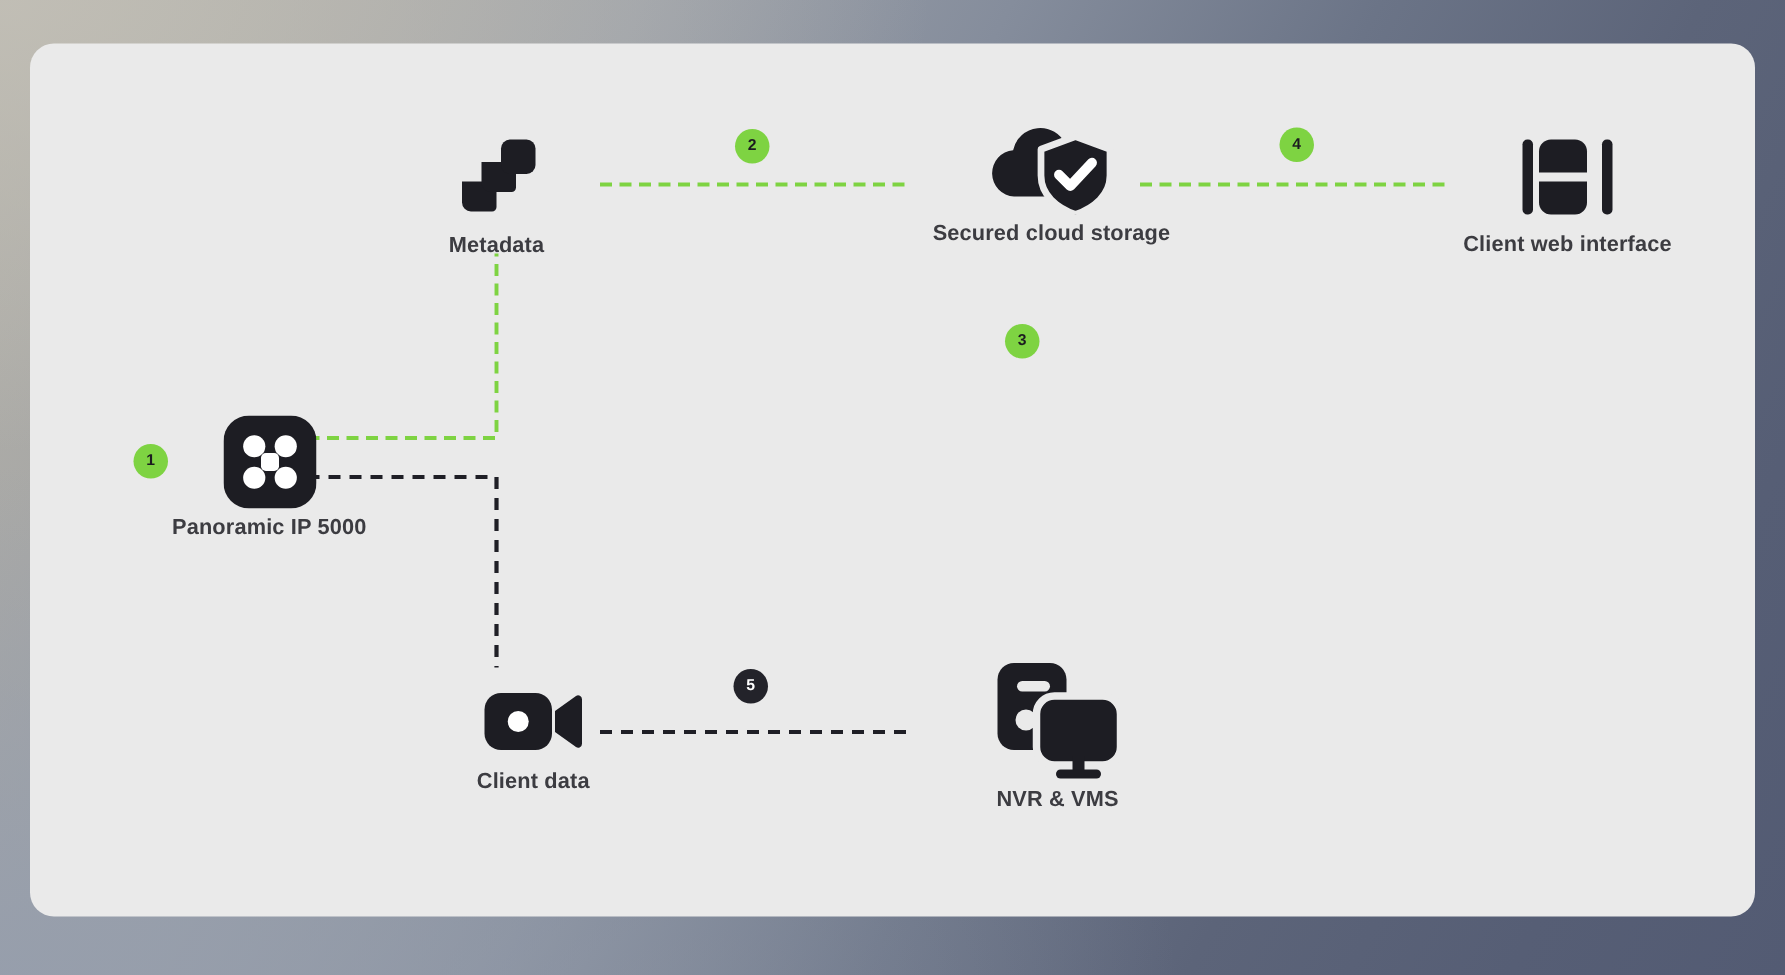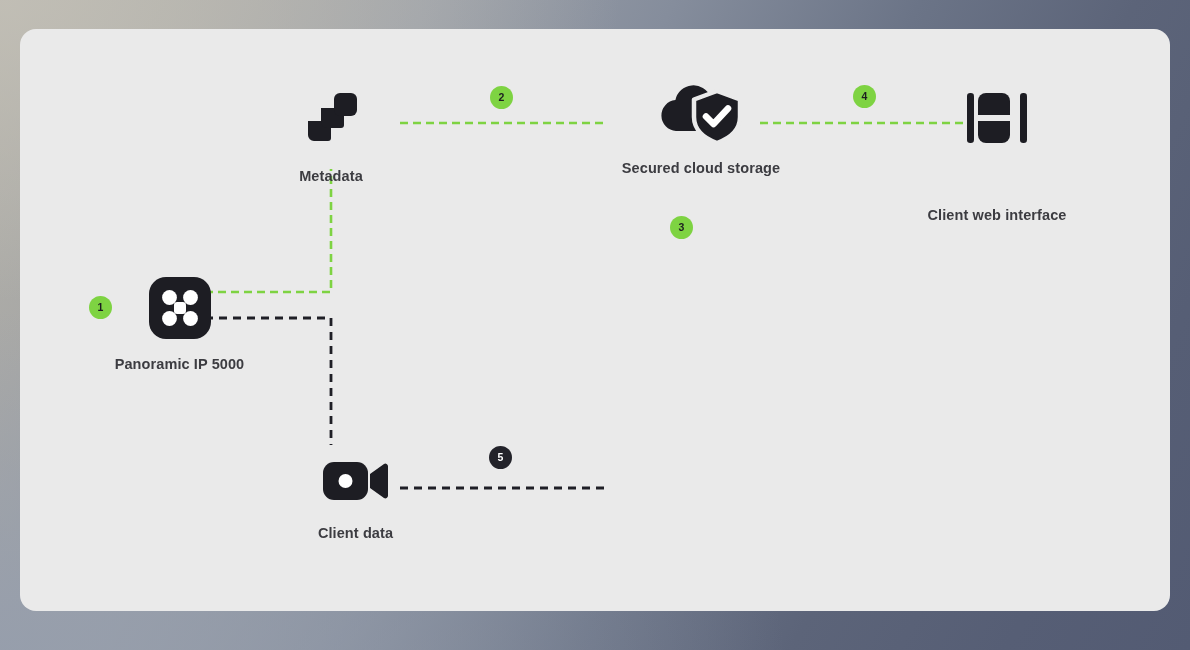--- a/index.html
+++ b/index.html
@@ -50,21 +50,20 @@
     position: absolute;
     display: flex;
     flex-direction: column;
     align-items: center;
   }
   .icon-wrap {
     position: relative;
     display: block;
   }
   .node-label {
-    margin-top: 13px;
     font-size: 14.5px;
     font-weight: 700;
     color: #3c3c41;
     letter-spacing: 0.1px;
     white-space: nowrap;
     text-align: right;
   }
   .badge {
     position: absolute;
     width: 23px;
@@ -158,21 +157,21 @@
     </div>
 
     <div class="badge badge-green" style="left:650px; top:187px;">
       <span>3</span>
     </div>
 
     <div class="badge badge-green" style="left:833px; top:56px;">
       <span>4</span>
     </div>
 
-    <div class="node" style="left:892px; top:57px; width:170px;gap:40px;">
+    <div class="node" style="left:940px; top:57px; width:170px;">
       <span class="icon-wrap">
         <svg width="64" height="64" viewBox="0 0 64 64">
           <rect x="2" y="7" width="7" height="50" rx="3.2" fill="#1d1d23"></rect>
           <rect x="55" y="7" width="7" height="50" rx="3.2" fill="#1d1d23"></rect>
           <path d="M21 7 h16 a8 8 0 0 1 8 8 v14 h-32 V15 a8 8 0 0 1 8 -8 z" fill="#1d1d23"></path>
           <path d="M13 35 h32 v14 a8 8 0 0 1 -8 8 h-16 a8 8 0 0 1 -8 -8 z" fill="#1d1d23"></path>
         </svg>
       </span>
       <div class="node-label">Client web interface</div>
     </div>
@@ -185,15 +184,28 @@
           <circle cx="23.5" cy="27" r="7" fill="#ffffff"></circle>
         </svg>
       </span>
       <div class="node-label">Client data</div>
     </div>
 
     <div class="badge badge-dark" style="left:469px; top:417px;">
       <span>5</span>
     </div>
 
+    <div class="node" style="left:605px; top:409px; width:160px;">
+      <span class="icon-wrap">
+        <svg width="88" height="82" viewBox="0 0 88 82">
+          <rect x="4" y="4" width="46" height="58" rx="11" fill="#1d1d23"></rect>
+          <rect x="17" y="16" width="22" height="7" rx="3.5" fill="#eaeaea"></rect>
+          <circle cx="23" cy="42" r="7" fill="#eaeaea"></circle>
+          <rect x="30" y="26" width="56" height="46" rx="12" fill="#1d1d23" stroke="#eaeaea" stroke-width="5"></rect>
+          <rect x="54" y="66" width="8" height="12" fill="#1d1d23"></rect>
+          <rect x="43" y="75" width="30" height="6" rx="3" fill="#1d1d23"></rect>
+        </svg>
+      </span>
+      <div class="node-label">NVR &amp; VMS</div>
+    </div>
 
   </div>
 </div>
 
 </body></html>

